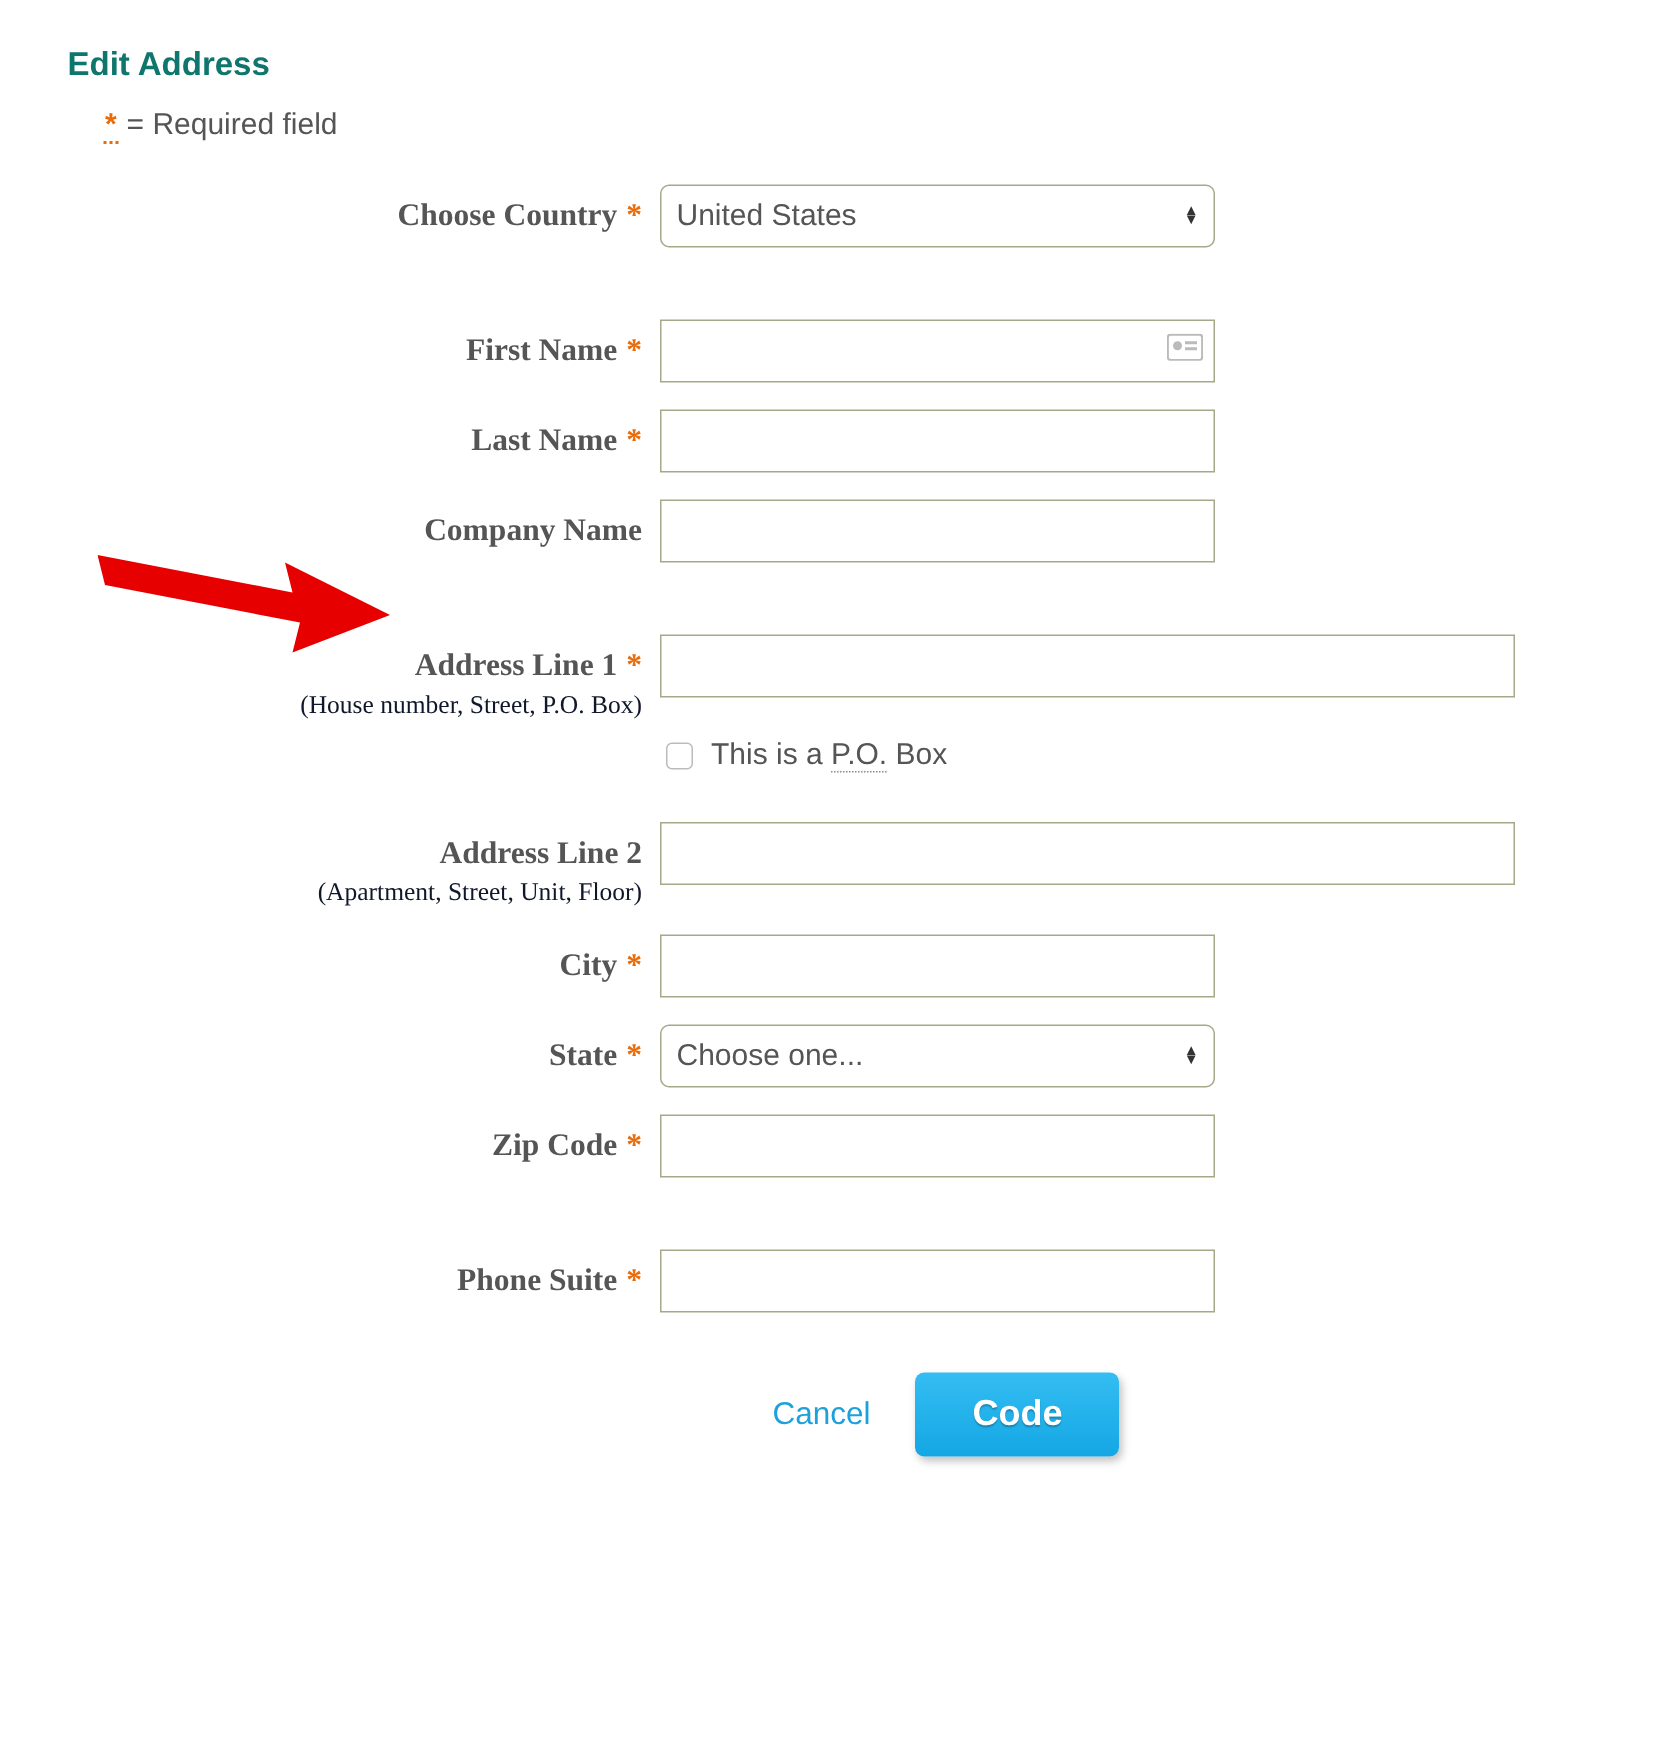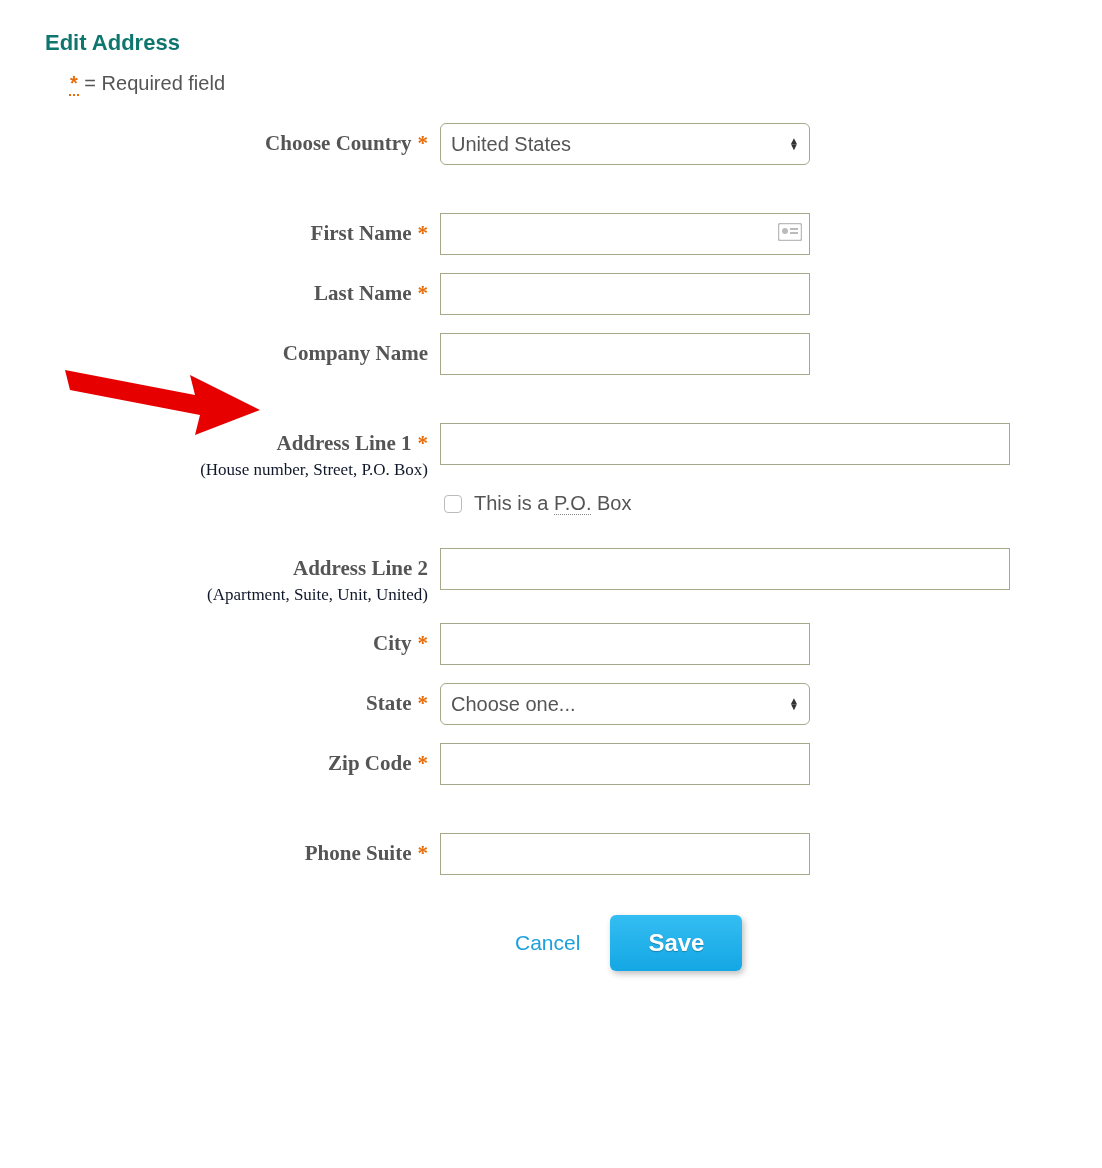--- a/index.html
+++ b/index.html
@@ -244,21 +244,21 @@
         </span>
       </div>
     </div>
   </div>
 
   <div class="gap-med"></div>
 
   <div class="form-row">
     <div class="label-col">
       <span class="lbl">Address Line 2</span>
-      <span class="hint">(Apartment, Suite, Unit, United)</span>
+      <span class="hint">(Apartment, Street, Unit, Floor)</span>
     </div>
     <div class="input-col">
       <input type="text" class="field w-wide" value="" style="">
     </div>
   </div>
 
   <div class="form-row">
     <div class="label-col">
       <span class="lbl">City</span>
       <span class="star">*</span>
@@ -301,16 +301,16 @@
       <span class="lbl">Phone Suite</span>
       <span class="star">*</span>
     </div>
     <div class="input-col">
       <input type="text" class="field w-med" value="" style="">
     </div>
   </div>
 
   <div class="actions">
     <a href="#" class="cancel-link">Cancel</a>
-    <button class="save-btn">Save</button>
+    <button class="save-btn">Code</button>
   </div>
 
 </div>
 
 </body></html>

